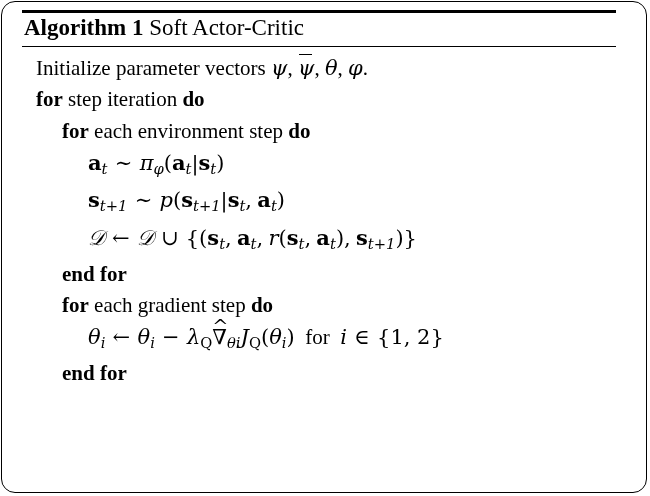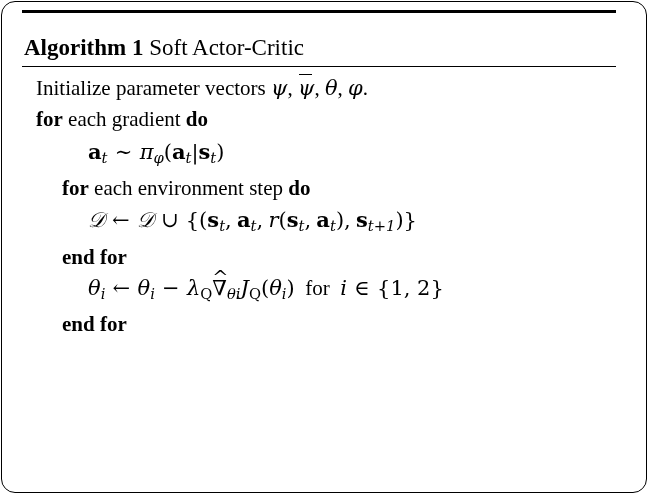--- a/index.html
+++ b/index.html
@@ -43,21 +43,21 @@
   }
   .rule-thin {
     border-top: 1.4px solid #000000;
     height: 0;
     width: 100%;
   }
 
   #algorithm-title {
     font-size: 23px;
     line-height: 30px;
-    padding: 20px 0 3px 2px;
+    padding: 0 0 3px 2px;
     white-space: nowrap;
   }
   #algorithm-title .kw {
     font-weight: bold;
   }
   #algorithm-title .name {
     font-weight: normal;
   }
 
   #algorithm-body {
@@ -158,46 +158,54 @@
 
       <div class="line indent-0">
         <span class="rm">Initialize parameter vectors</span>
         <span class="math">ψ</span><span class="rm">,</span>
         <span class="math bar">ψ</span><span class="rm">,</span>
         <span class="math">θ</span><span class="rm">,</span>
         <span class="math">φ</span><span class="rm">.</span>
       </div>
 
       <div class="line indent-0">
-        <span class="kw">for</span> <span class="rm">each gradient</span> <span class="kw">do</span>
+        <span class="kw">for</span> <span class="rm">step iteration</span> <span class="kw">do</span>
+      </div>
+
+      <div class="line indent-1">
+        <span class="kw">for</span> <span class="rm">each environment step</span> <span class="kw">do</span>
       </div>
 
       <div class="line indent-2">
         <span class="vec">a</span><sub>t</sub>
         <span class="op">∼</span>
         <span class="math">π</span><sub>φ</sub><span class="mathup">(</span><span class="vec">a</span><sub>t</sub><span class="mathup">|</span><span class="vec">s</span><sub>t</sub><span class="mathup">)</span>
       </div>
 
-      <div class="line indent-1">
-        <span class="kw">for</span> <span class="rm">each environment step</span> <span class="kw">do</span>
-      </div>
-
+      <div class="line indent-2">
+        <span class="vec">s</span><sub>t+1</sub>
+        <span class="op">∼</span>
+        <span class="math">p</span><span class="mathup">(</span><span class="vec">s</span><sub>t+1</sub><span class="mathup">|</span><span class="vec">s</span><sub>t</sub><span class="mathup">,</span>&nbsp;<span class="vec">a</span><sub>t</sub><span class="mathup">)</span>
+      </div>
 
       <div class="line indent-2">
         <span class="cal">𝒟</span>
         <span class="op">←</span>
         <span class="cal">𝒟</span>
         <span class="op">∪</span>
         <span class="mathup">{(</span><span class="vec">s</span><sub>t</sub><span class="mathup">,</span>&nbsp;<span class="vec">a</span><sub>t</sub><span class="mathup">,</span>&nbsp;<span class="math">r</span><span class="mathup">(</span><span class="vec">s</span><sub>t</sub><span class="mathup">,</span>&nbsp;<span class="vec">a</span><sub>t</sub><span class="mathup">),</span>&nbsp;<span class="vec">s</span><sub>t+1</sub><span class="mathup">)}</span>
       </div>
 
       <div class="line indent-1">
         <span class="kw">end for</span>
       </div>
 
+      <div class="line indent-1">
+        <span class="kw">for</span> <span class="rm">each gradient step</span> <span class="kw">do</span>
+      </div>
 
 
       <div class="line indent-2">
         <span class="math">θ</span><sub>i</sub>
         <span class="op">←</span>
         <span class="math">θ</span><sub>i</sub>
         <span class="op">−</span>
         <span class="math">λ</span><sub class="upr">Q</sub><span class="mathup hat">∇</span><sub>θi</sub><span class="math">J</span><sub class="upr">Q</sub><span class="mathup">(</span><span class="math">θ</span><sub>i</sub><span class="mathup">)</span>
         <span class="rm">&nbsp;for&nbsp;</span>
         <span class="math">i</span>

